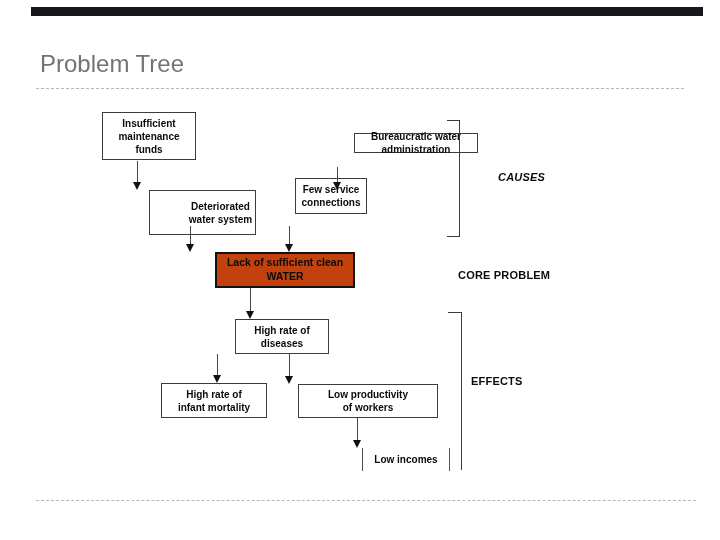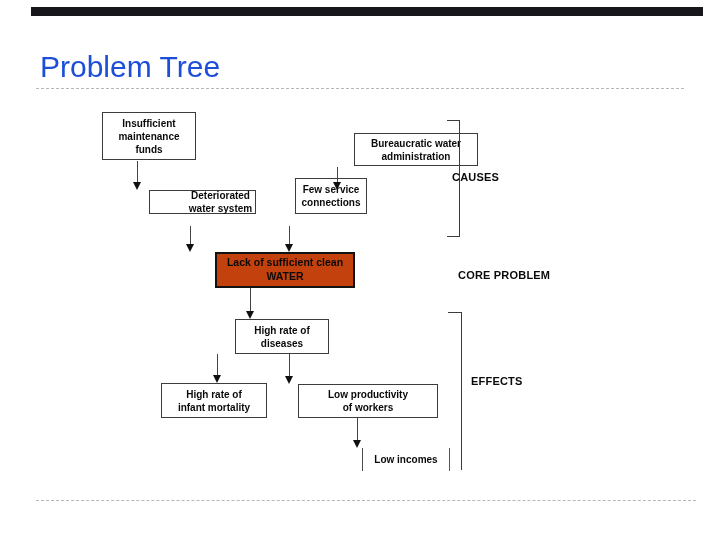--- a/index.html
+++ b/index.html
@@ -2,22 +2,22 @@
 <html><head>
 <meta charset="utf-8">
 <style>
   html,body{margin:0;padding:0;}
   body{
     width:720px;height:540px;position:relative;overflow:hidden;
     background:#ffffff;font-family:"Liberation Sans",sans-serif;
   }
   .topbar{position:absolute;left:31px;top:7px;width:672px;height:9px;background:#17171b;}
   .slide-title{
-    position:absolute;left:40px;top:50px;font-size:30px;font-weight:400;
-    color:#1d4ed8;letter-spacing:0;
+    position:absolute;left:40px;top:50px;font-size:24px;font-weight:400;
+    color:#737373;letter-spacing:0;
   }
   .rule{position:absolute;border-top:1px dashed #b4b8bd;height:0;}
   .rule-top{left:36px;top:88px;width:648px;}
   .rule-bottom{left:36px;top:500px;width:660px;}
 
   .node{
     position:absolute;box-sizing:border-box;background:#ffffff;
     border:1px solid #3c3c3c;display:flex;align-items:center;justify-content:center;
     text-align:center;font-weight:bold;font-size:10px;line-height:1.3;
     white-space:pre-line;color:#0a0a0a;margin-left:33px;
@@ -30,44 +30,44 @@
   .ahead{position:absolute;width:0;height:0;
     border-left:4px solid transparent;border-right:4px solid transparent;
     border-top:8px solid #101010;}
 
   .bracket{position:absolute;box-sizing:border-box;
     border-right:1px solid #3c3c3c;border-top:1px solid #3c3c3c;}
   .bracket-causes{left:447px;top:120px;width:13px;height:117px;border-bottom:1px solid #3c3c3c;}
   .bracket-effects{left:448px;top:312px;width:14px;height:158px;}
 
   .seclabel{position:absolute;font-weight:bold;font-size:11px;color:#0a0a0a;letter-spacing:.2px;}
-  .lbl-causes{left:452px;top:171px;}
+  .lbl-causes{left:498px;top:171px;font-style:italic;}
   .lbl-core{left:458px;top:269px;}
   .lbl-effects{left:471px;top:375px;}
 </style>
 </head>
 <body>
 
 <div>
 
   <div class="topbar"></div>
 
   <div class="slide-title">Problem Tree</div>
 
   <div class="rule rule-top"></div>
   <div class="rule rule-bottom"></div>
 
   <div class="node" style="left:69px;top:112px;width:94px;height:48px;">Insufficient
 maintenance
 funds</div>
 
-  <div class="node" style="left:321px;top:133px;width:124px;height:33px;">Bureaucratic water
+  <div class="node" style="left:321px;top:133px;width:124px;height:20px;">Bureaucratic water
 administration</div>
 
-  <div class="node" style="left:116px;top:190px;width:107px;height:24px;padding-left:36px;">Deteriorated
+  <div class="node" style="left:116px;top:190px;width:107px;height:45px;padding-left:36px;">Deteriorated
 water system</div>
 
   <div class="node" style="left:262px;top:178px;width:72px;height:36px;">Few service
 connections</div>
 
   <div class="node node-core" style="left:182px;top:252px;width:140px;height:36px;">Lack of sufficient clean
 WATER</div>
 
   <div class="node" style="left:202px;top:319px;width:94px;height:35px;">High rate of
 diseases</div>

